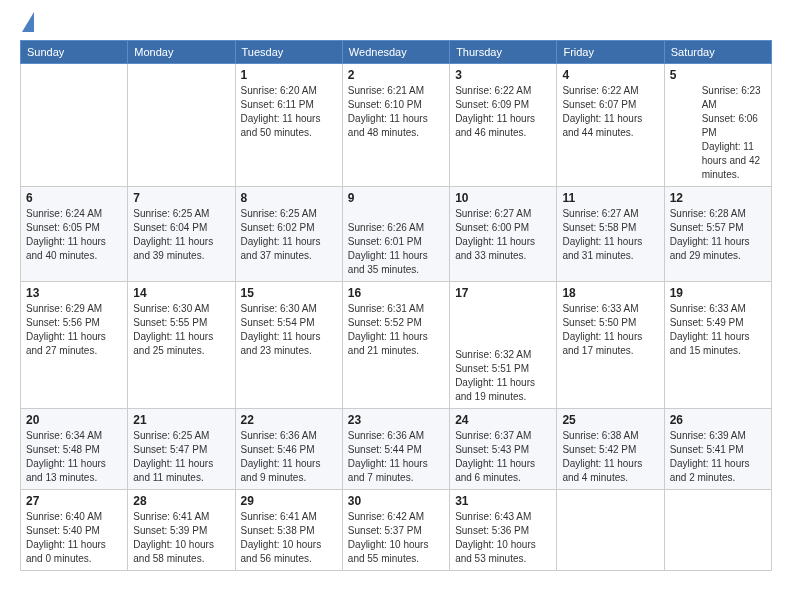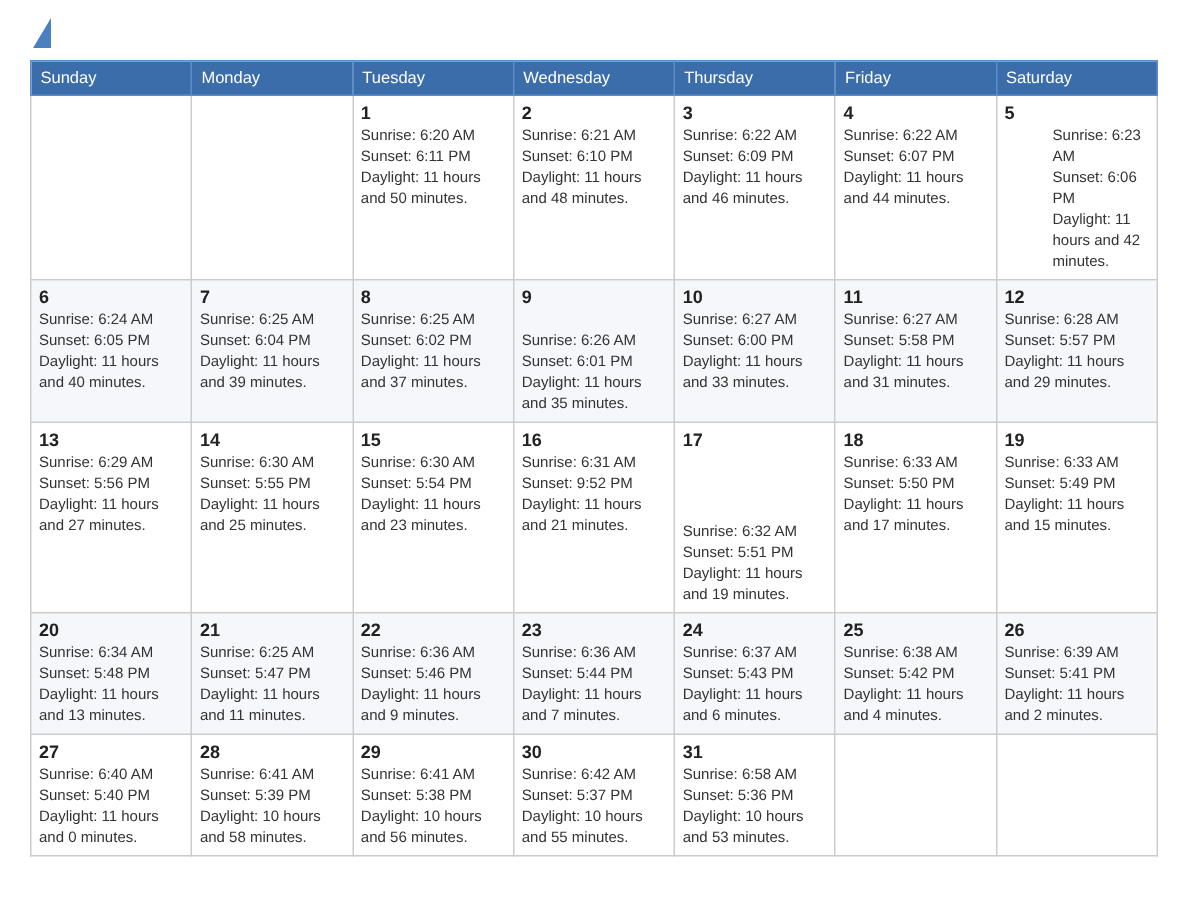--- a/index.html
+++ b/index.html
@@ -223,21 +223,21 @@
           </td>
           <td>
             <div class="day-number">15</div>
             <div class="day-info" style="white-space: pre-line;">Sunrise: 6:30 AM
 Sunset: 5:54 PM
 Daylight: 11 hours and 23 minutes.</div>
           </td>
           <td>
             <div class="day-number">16</div>
             <div class="day-info" style="white-space: pre-line;">Sunrise: 6:31 AM
-Sunset: 9:52 PM
+Sunset: 5:52 PM
 Daylight: 11 hours and 21 minutes.</div>
           </td>
           <td>
             <div class="day-number">17</div>
             <div class="day-info" style="white-space: pre-line; margin-top: 48px;">Sunrise: 6:32 AM
 Sunset: 5:51 PM
 Daylight: 11 hours and 19 minutes.</div>
           </td>
           <td>
             <div class="day-number">18</div>
@@ -316,21 +316,21 @@
 Daylight: 10 hours and 56 minutes.</div>
           </td>
           <td>
             <div class="day-number">30</div>
             <div class="day-info" style="white-space: pre-line;">Sunrise: 6:42 AM
 Sunset: 5:37 PM
 Daylight: 10 hours and 55 minutes.</div>
           </td>
           <td>
             <div class="day-number">31</div>
-            <div class="day-info" style="white-space: pre-line;">Sunrise: 6:58 AM
+            <div class="day-info" style="white-space: pre-line;">Sunrise: 6:43 AM
 Sunset: 5:36 PM
 Daylight: 10 hours and 53 minutes.</div>
           </td>
           <td class="empty-cell"></td>
           <td class="empty-cell"></td>
         </tr>
       </tbody>
   </table>
 </div>
 

